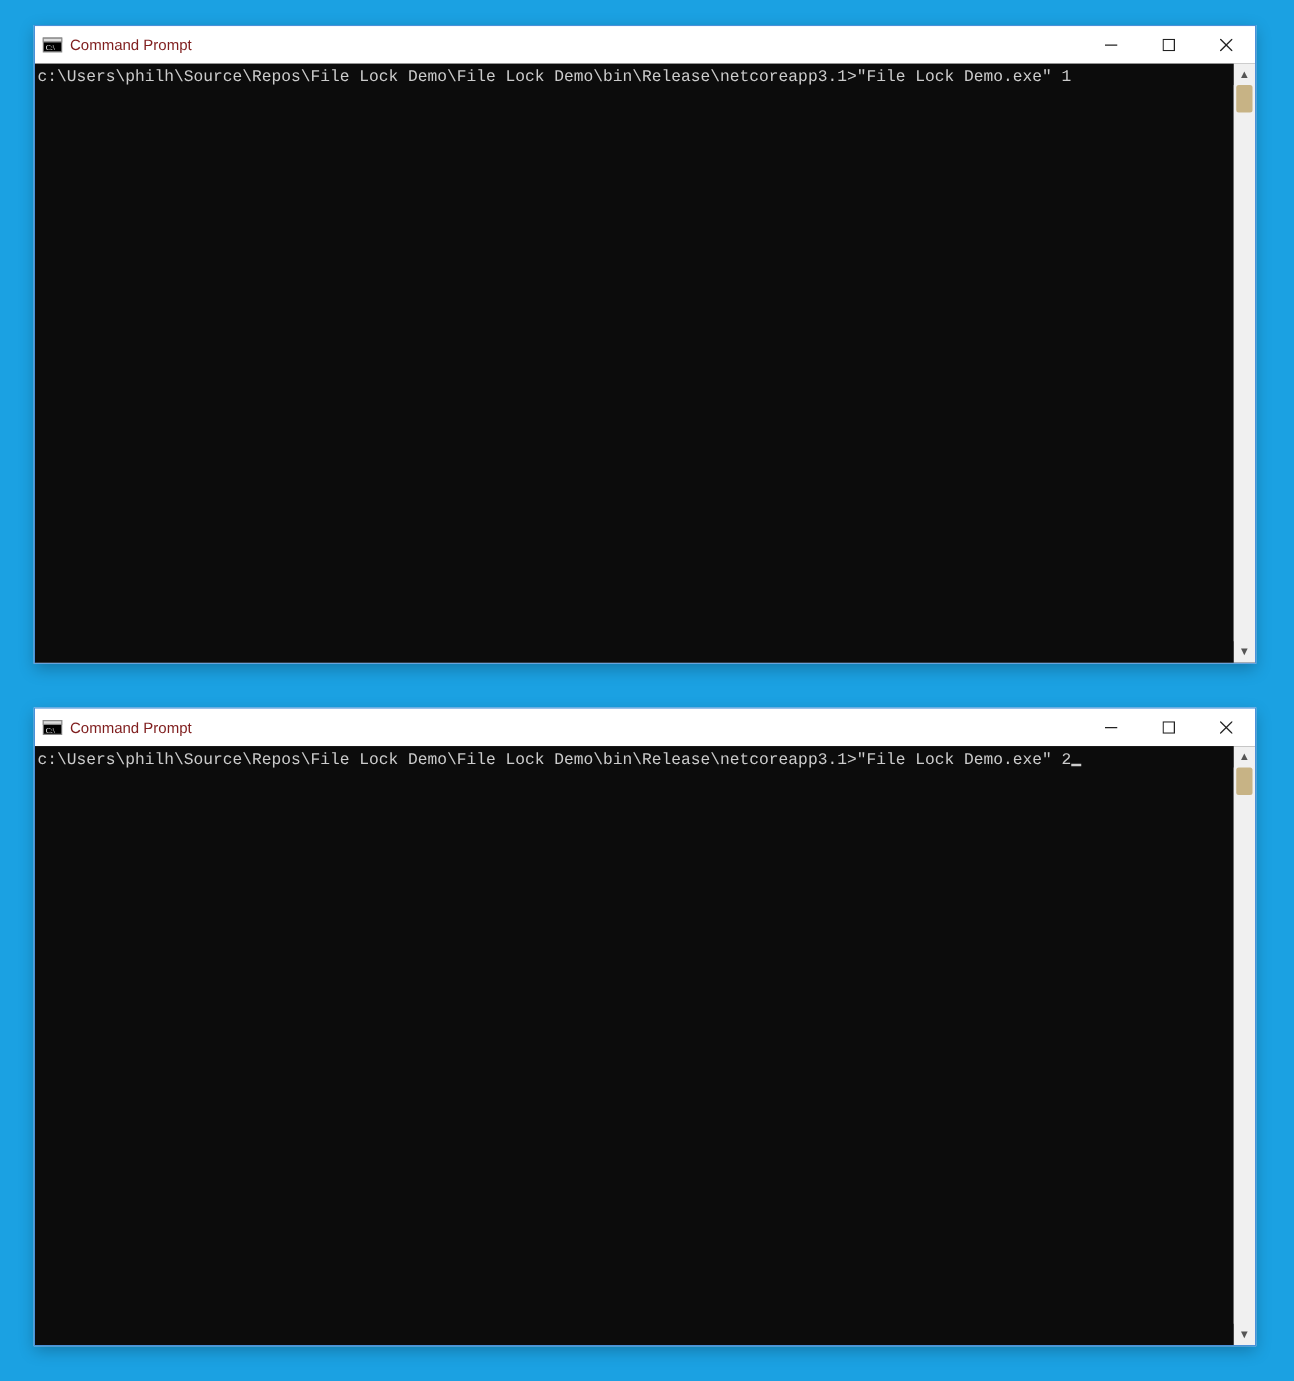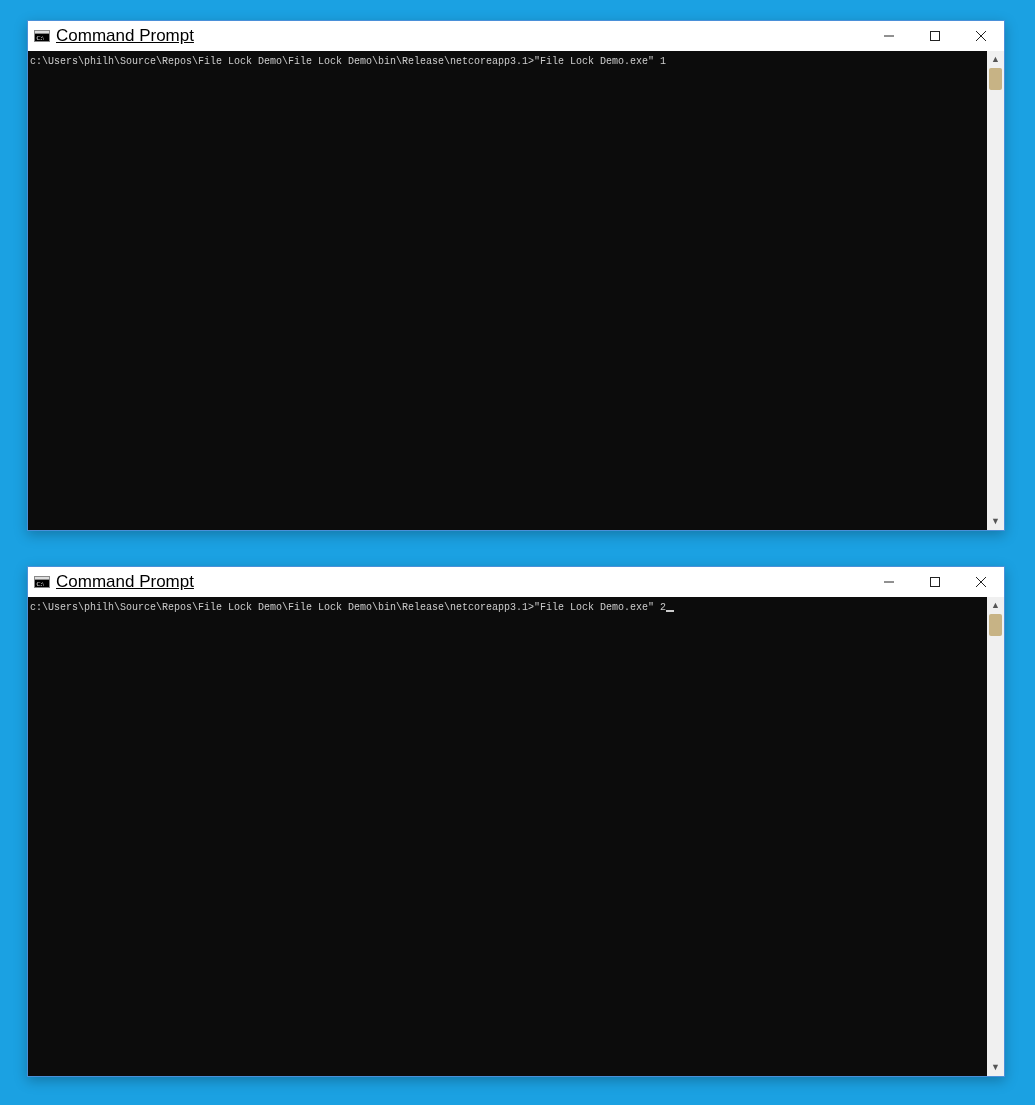--- a/index.html
+++ b/index.html
@@ -31,24 +31,23 @@
     }
     .titlebar-icon {
       width: 16px;
       height: 16px;
       margin-right: 6px;
       display: inline-flex;
       align-items: center;
       justify-content: center;
     }
     .titlebar-title {
-      font-size: 17px;
-      color: #000000;
+      font-size: 12px;
+      color: #7f1d1d;
       flex: 1;
-      text-decoration: underline;
     }
     .title-controls { display: flex; height: 100%; }
     .title-btn {
       width: 46px;
       height: 100%;
       display: flex;
       align-items: center;
       justify-content: center;
       color: #222;
     }
@@ -57,21 +56,21 @@
       flex: 1;
       display: flex;
       background: #0c0c0c;
       min-height: 0;
     }
     .terminal {
       flex: 1;
       background: #0c0c0c;
       color: #cccccc;
       font-family: Consolas, "Courier New", monospace;
-      font-size: 10px;
+      font-size: 13px;
       line-height: 18px;
       padding: 2px 0 0 2px;
       white-space: pre;
       overflow: hidden;
     }
     .prompt-line { white-space: pre; }
     .cursor {
       display: inline-block;
       width: 8px;
       height: 2.5px;

